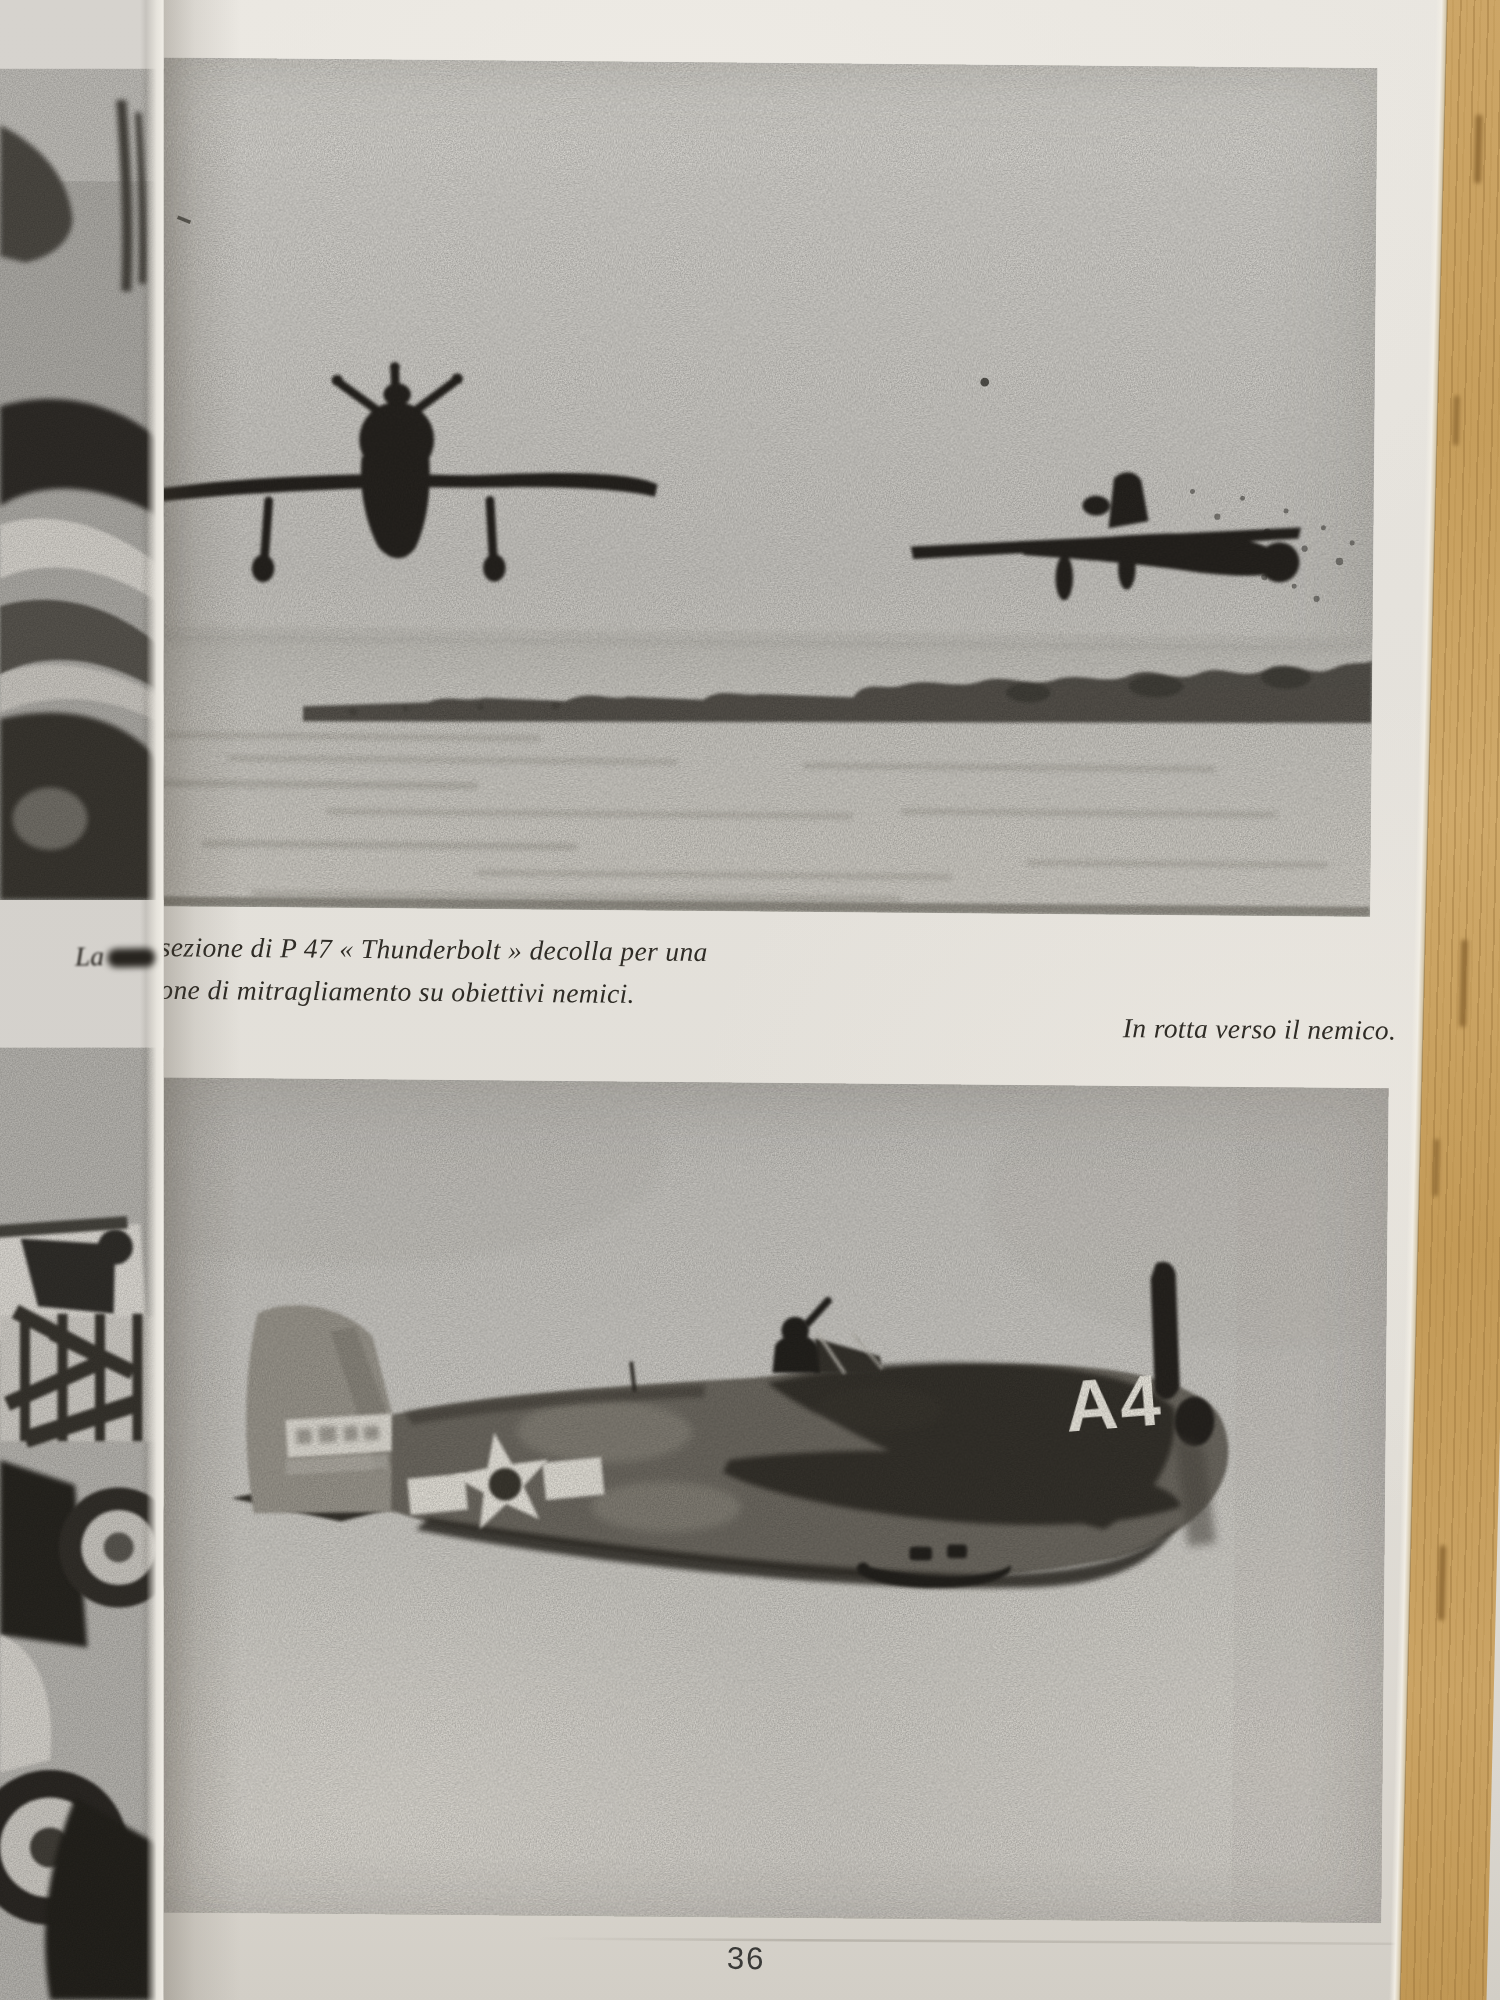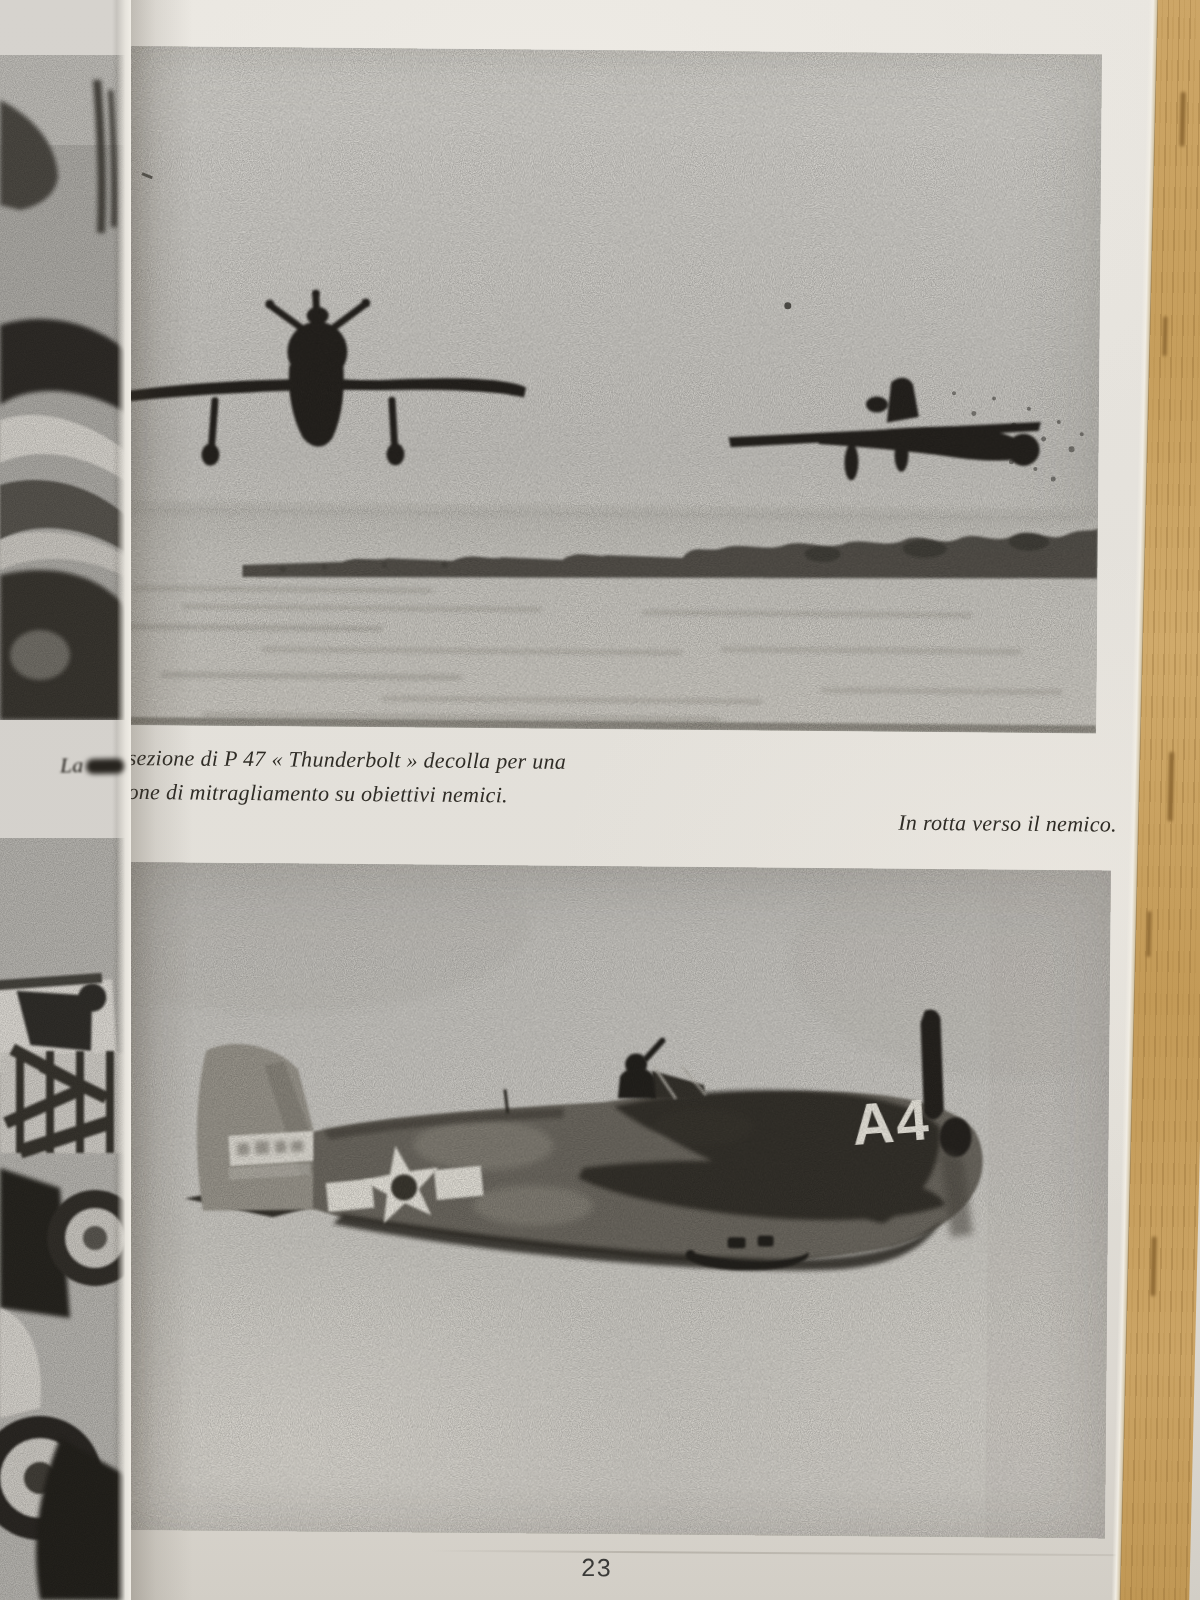--- a/index.html
+++ b/index.html
@@ -288,21 +288,21 @@
             <path class="blurry" d="M756,140 L780,150 L790,225 L768,228 Z" fill="#4a463f" opacity=".55"></path>
           </g>
 
           <text x="668" y="134" font-family="'Liberation Sans','DejaVu Sans',sans-serif" font-weight="bold" font-size="58" letter-spacing="2" fill="#e6e3da" transform="rotate(-5 700 110)" style="filter:blur(.6px)">A4</text>
         </g>
 
         <rect width="980" height="668" filter="url(#grainF)" opacity=".45"></rect>
       </svg>
     </div>
 
-    <div class="page-number">23</div>
+    <div class="page-number">36</div>
   </div>
 
   <div class="layer bottom-crease"></div>
 
   <div class="layer left-page">
 
     <svg style="top:55px" width="131" height="665" viewBox="0 0 131 665">
       <rect width="131" height="665" fill="#a7a5a0"></rect>
       <rect width="131" height="90" fill="#b9b7b2"></rect>
       <path class="softer" d="M0,45 C30,60 55,85 58,120 C58,135 45,150 20,155 L0,150 Z" fill="#4a4741"></path>

